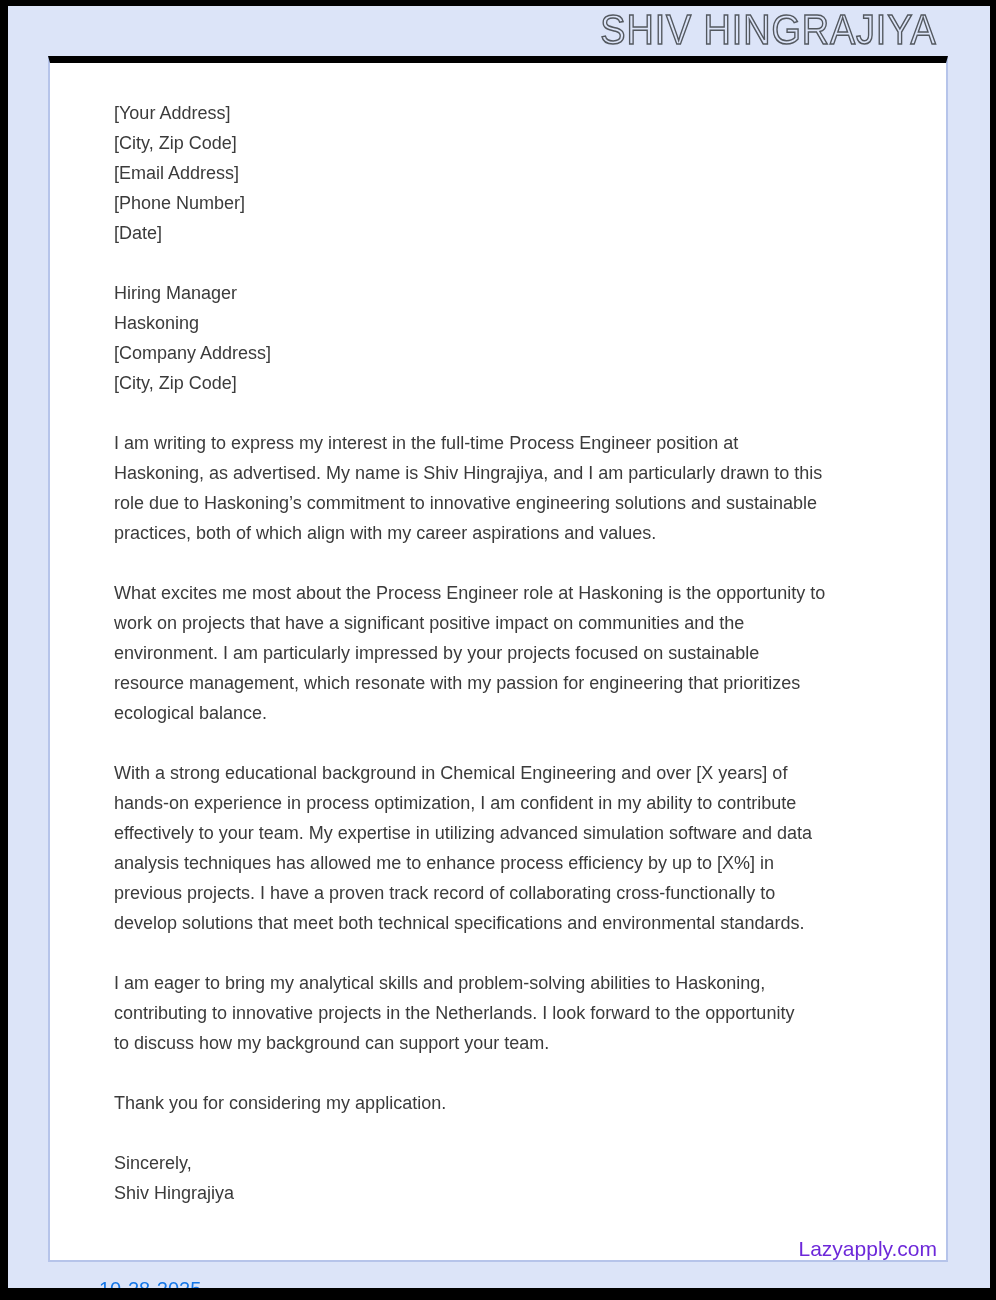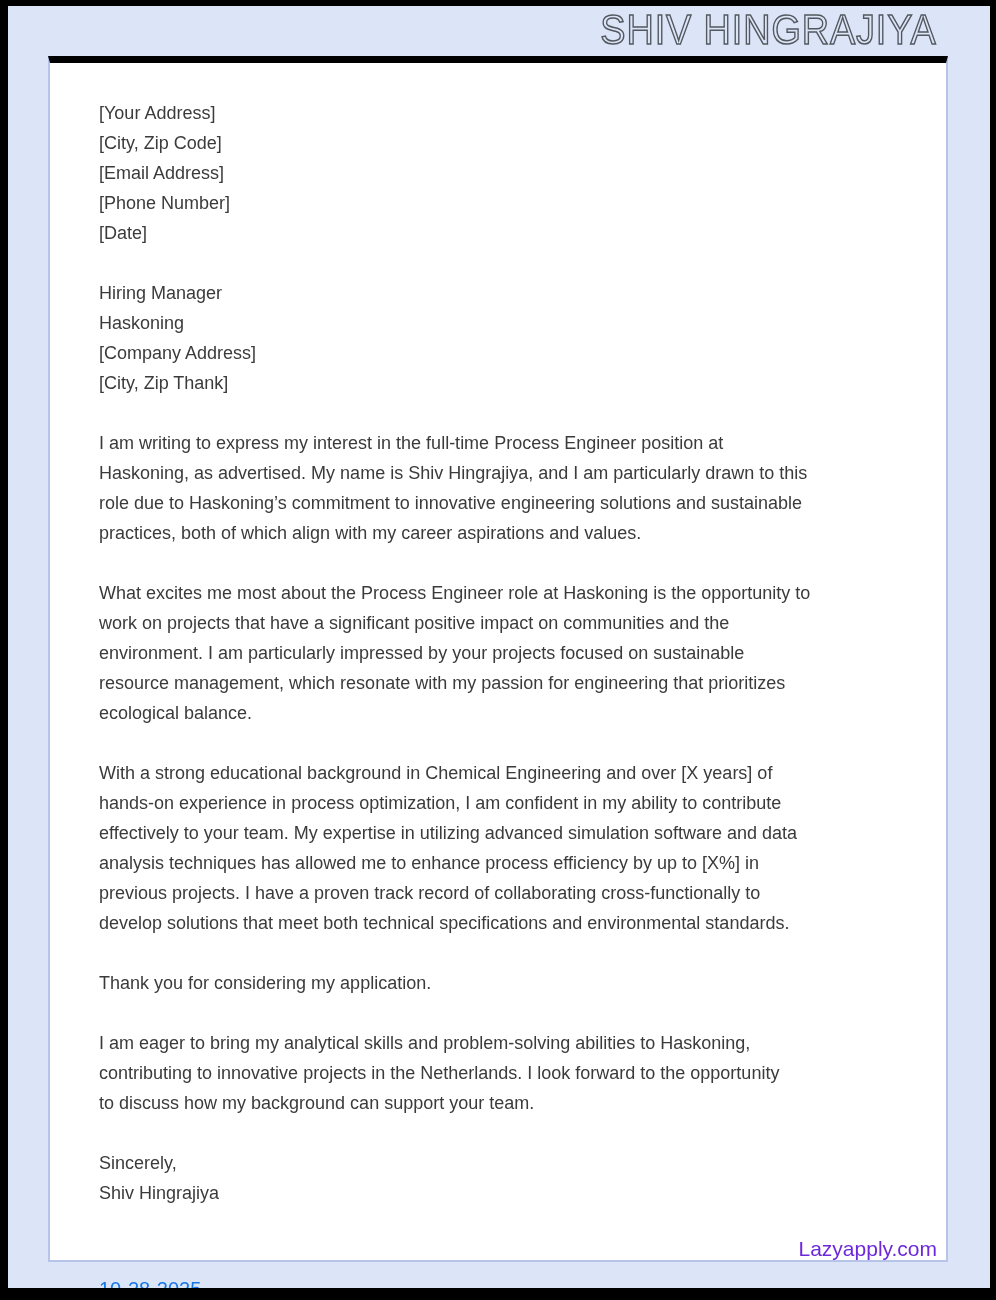--- a/index.html
+++ b/index.html
@@ -40,21 +40,21 @@
     height: 1206px;
     background: #ffffff;
     border-top: 7px solid #000000;
     border-left: 2px solid #b6c4ea;
     border-right: 2px solid #b6c4ea;
     border-bottom: 2px solid #b6c4ea;
     overflow: hidden;
   }
 
   .letter-body {
-    padding: 35px 20px 0 49px;
+    padding: 35px 20px 0 64px;
     font-size: 18px;
     line-height: 30px;
     color: #3b3b3b;
   }
 
   .block {
     white-space: pre-line;
     margin-bottom: 30px;
   }
   .block:last-child { margin-bottom: 16px; }
@@ -102,46 +102,46 @@
 
       <div class="block">[Your Address]
 [City, Zip Code]
 [Email Address]
 [Phone Number]
 [Date]</div>
 
       <div class="block">Hiring Manager
 Haskoning
 [Company Address]
-[City, Zip Thank]</div>
+[City, Zip Code]</div>
 
 
       <div class="block">I am writing to express my interest in the full-time Process Engineer position at
 Haskoning, as advertised. My name is Shiv Hingrajiya, and I am particularly drawn to this
 role due to Haskoning’s commitment to innovative engineering solutions and sustainable
 practices, both of which align with my career aspirations and values.</div>
 
       <div class="block">What excites me most about the Process Engineer role at Haskoning is the opportunity to
 work on projects that have a significant positive impact on communities and the
 environment. I am particularly impressed by your projects focused on sustainable
 resource management, which resonate with my passion for engineering that prioritizes
 ecological balance.</div>
 
       <div class="block">With a strong educational background in Chemical Engineering and over [X years] of
 hands-on experience in process optimization, I am confident in my ability to contribute
 effectively to your team. My expertise in utilizing advanced simulation software and data
 analysis techniques has allowed me to enhance process efficiency by up to [X%] in
 previous projects. I have a proven track record of collaborating cross-functionally to
 develop solutions that meet both technical specifications and environmental standards.</div>
 
-      <div class="block">Thank you for considering my application.</div>
-
       <div class="block">I am eager to bring my analytical skills and problem-solving abilities to Haskoning,
 contributing to innovative projects in the Netherlands. I look forward to the opportunity
 to discuss how my background can support your team.</div>
+
+      <div class="block">Thank you for considering my application.</div>
 
       <div class="block">Sincerely,
 Shiv Hingrajiya</div>
 
     </div>
 
     <div class="lazyapply">Lazyapply.com</div>
   </div>
 
   <div class="date-link">10-28-2025</div>

